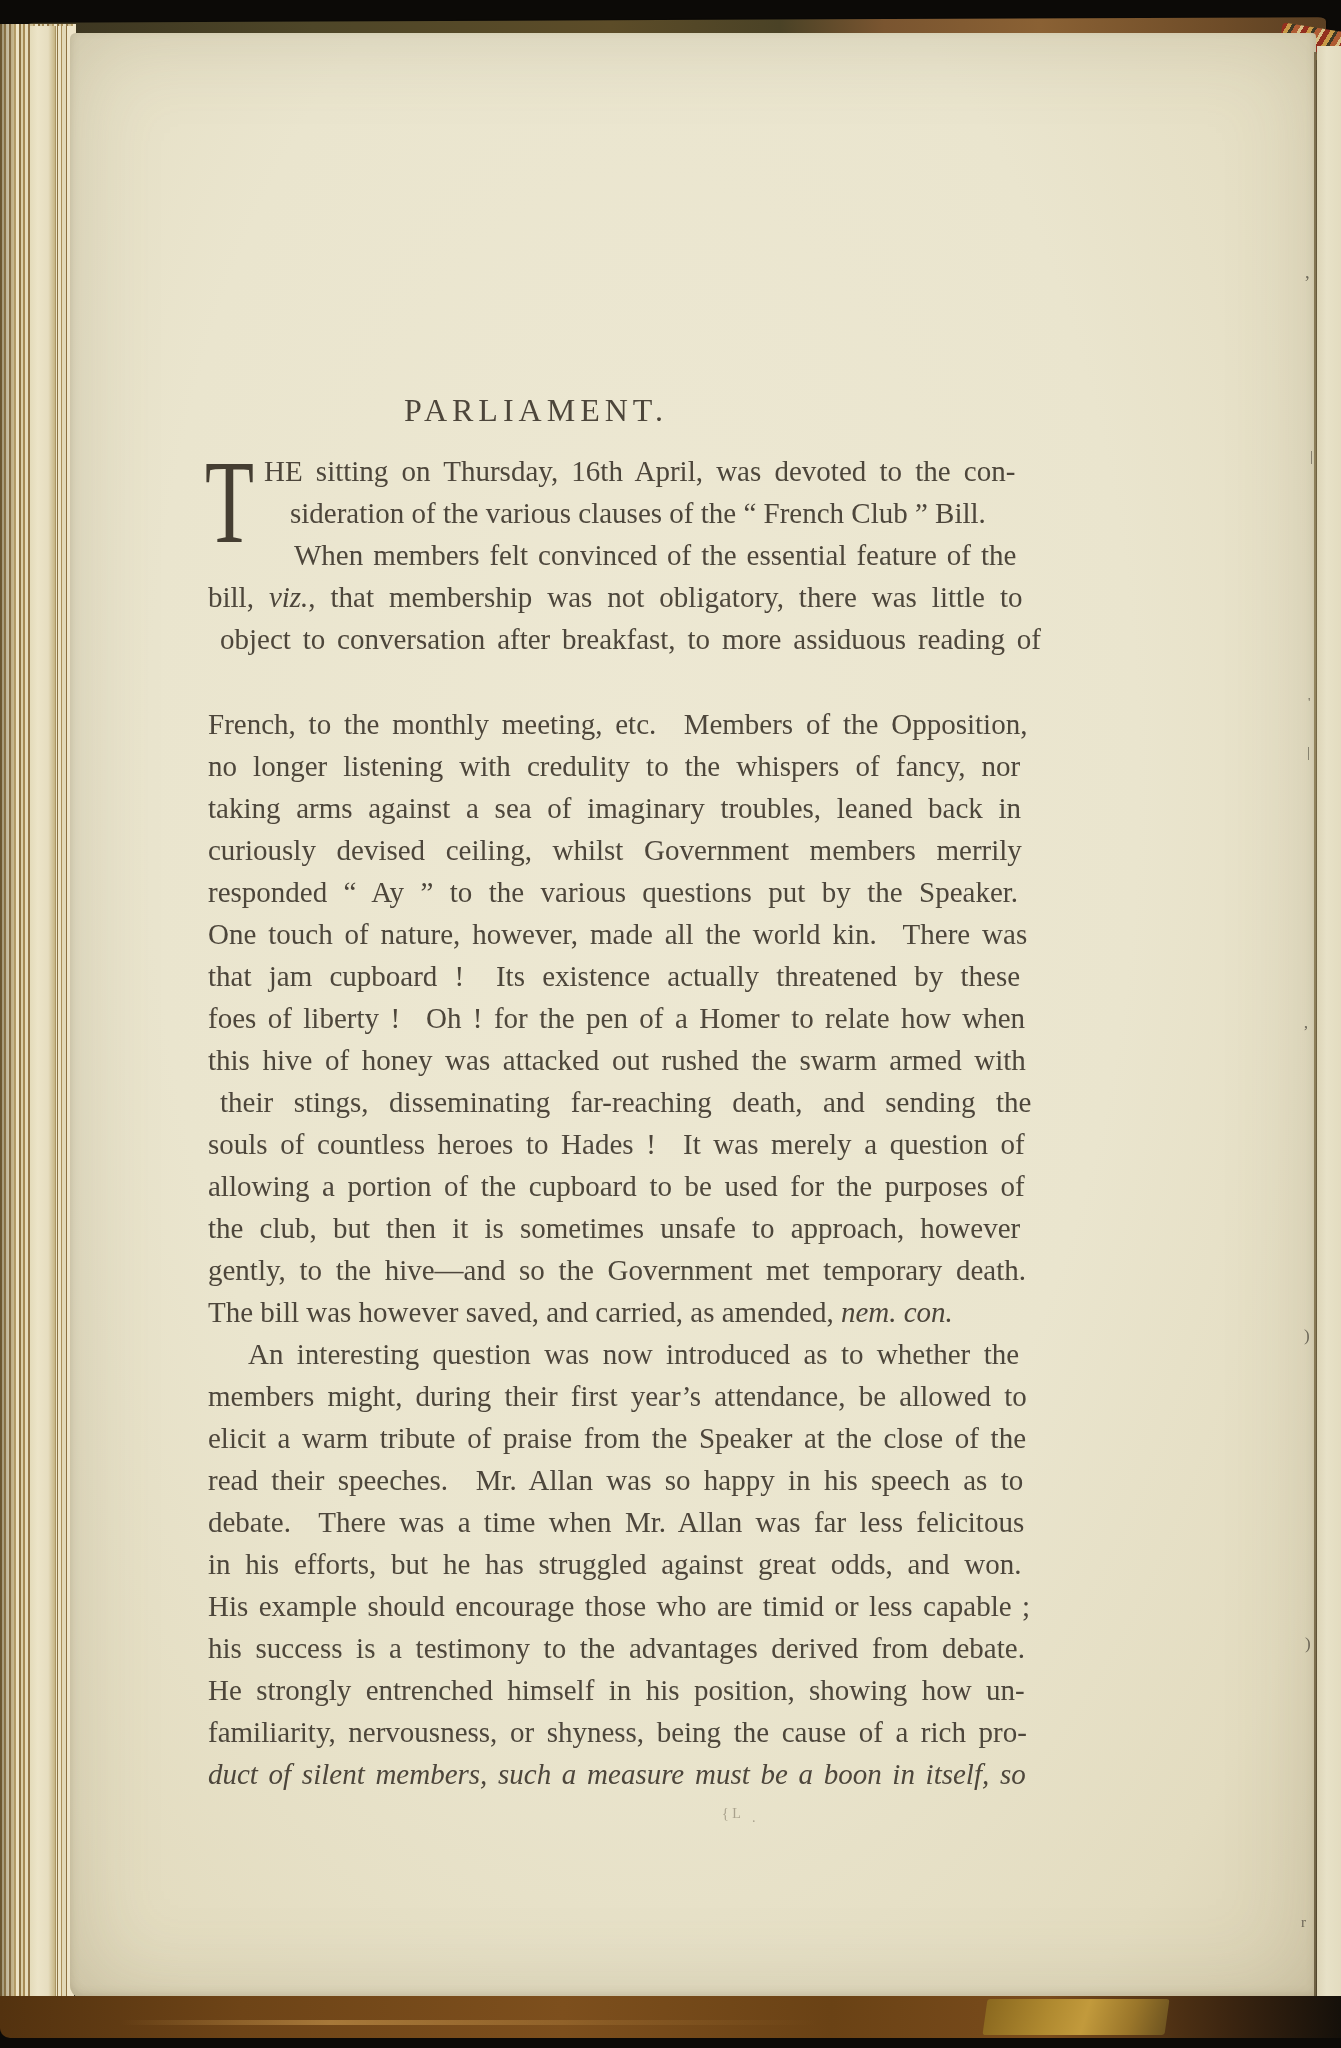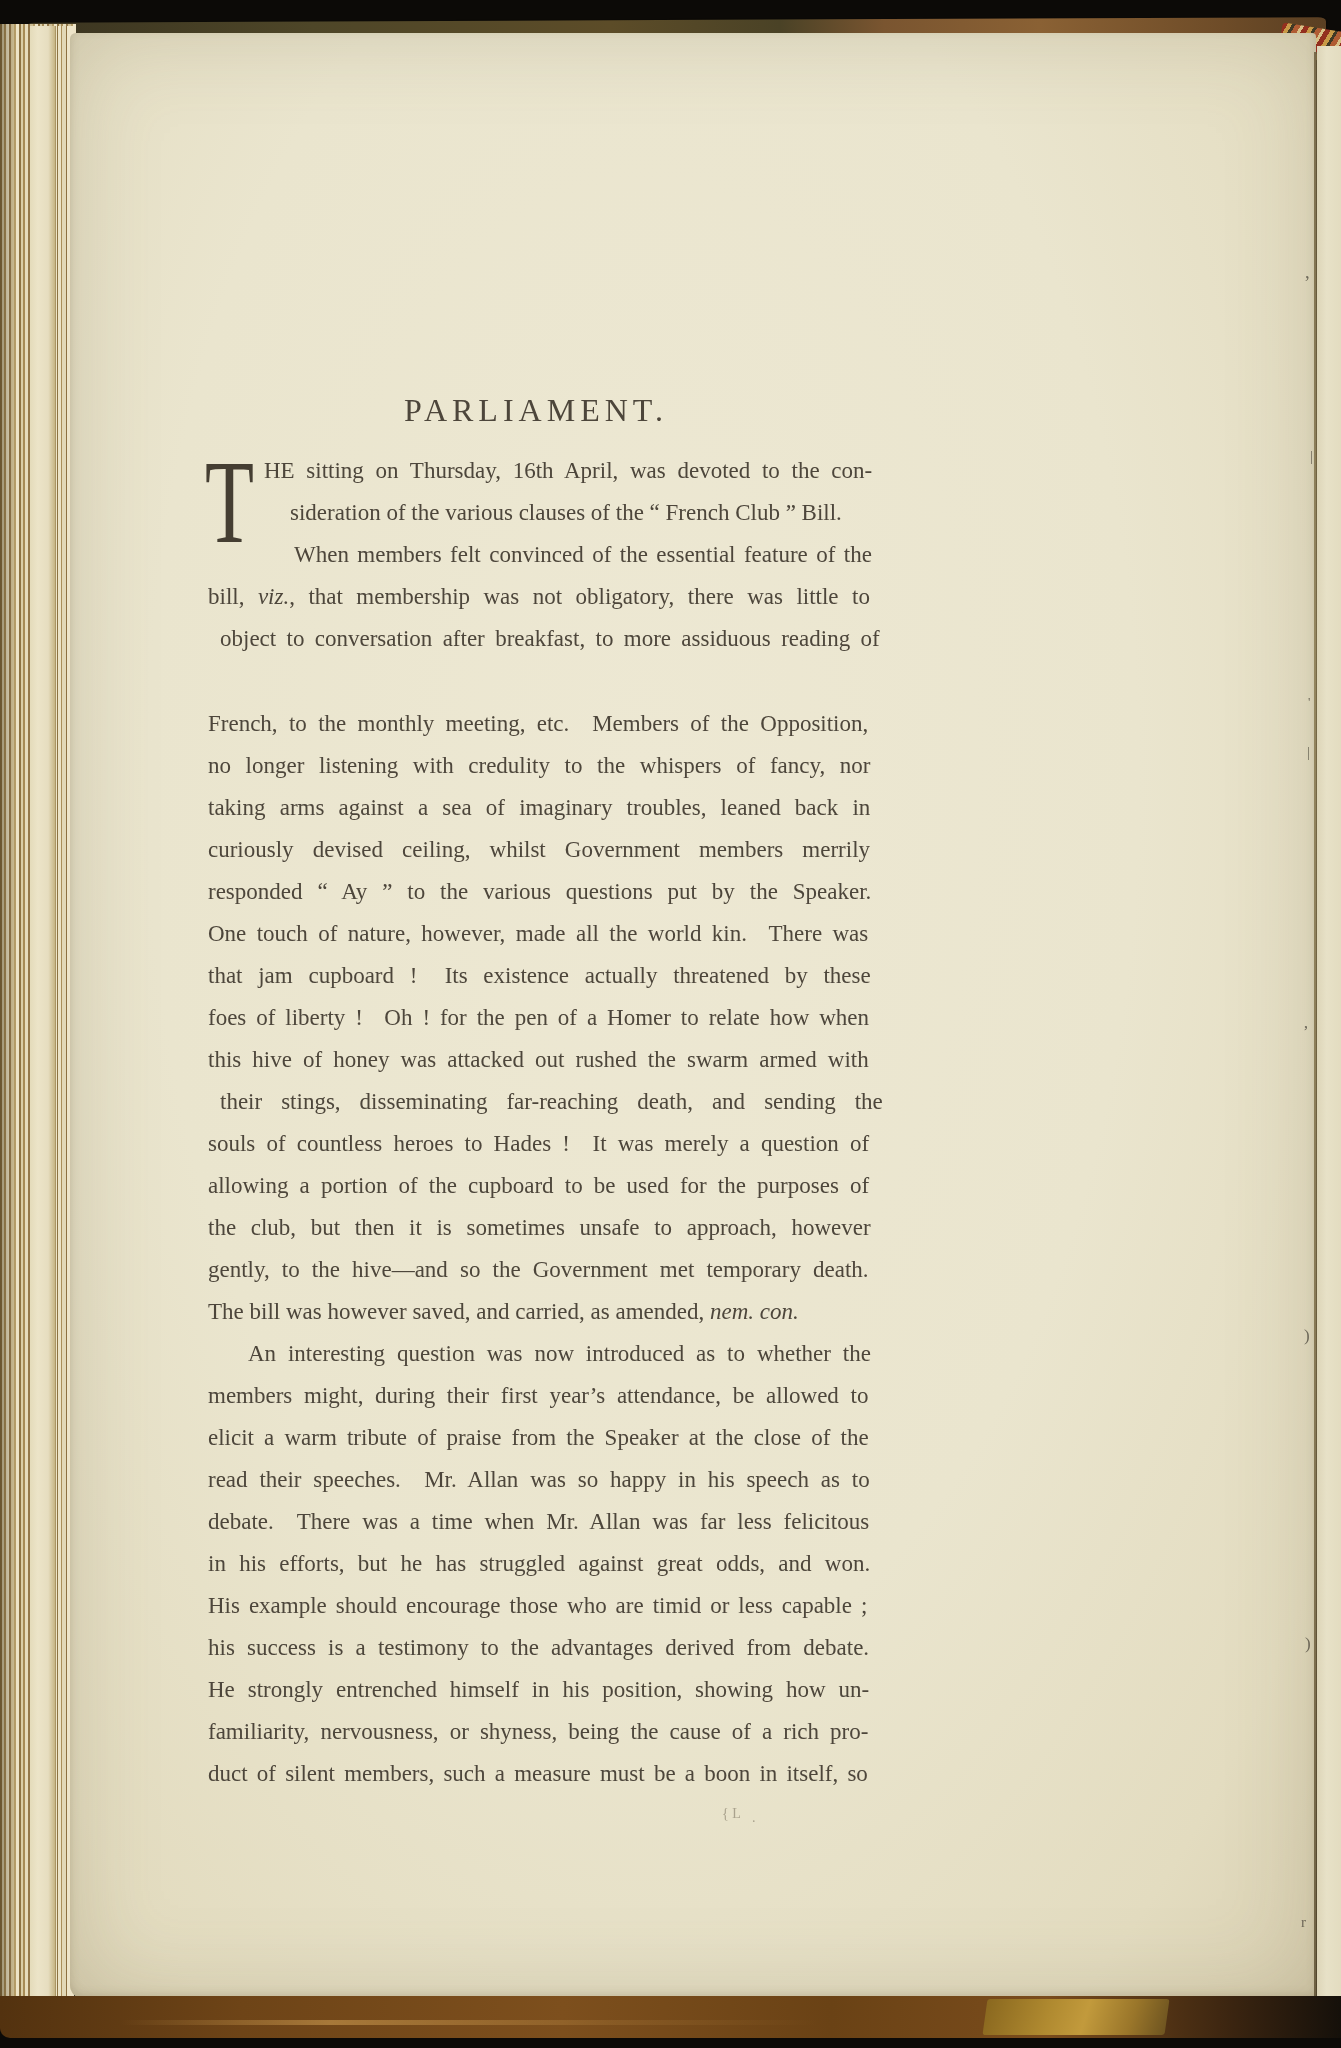--- a/index.html
+++ b/index.html
@@ -55,21 +55,21 @@
   #bottom-sheen{position:absolute;left:120px;top:2020px;width:700px;height:5px;border-radius:3px;
     background:linear-gradient(90deg,rgba(220,170,90,0),rgba(220,170,90,.5) 30%,rgba(220,170,90,.15) 70%,rgba(220,170,90,0));}
 
   
   #page-title{position:absolute;left:208px;top:392px;width:700px;text-align:center;
     transform:translateX(-22px);
     font-size:32px;letter-spacing:5px;color:var(--ink,#4d463b);}
   #drop-cap{position:absolute;left:205px;top:444px;font-size:118px;line-height:1;
     color:#453e32;transform:scaleX(.68);transform-origin:top left;}
   #body-text{position:absolute;left:208px;top:450px;width:700px;
-    font-size:23px;line-height:42px;color:var(--ink,#4d463b);}
+    font-size:29px;line-height:42px;color:var(--ink,#4d463b);}
   .bodyline{white-space:nowrap;height:42px;}
   .bodyline > span{display:inline-block;white-space:nowrap;}
   .bodyline i{font-style:italic;}
 
   .ink-mark{position:absolute;color:#4a453b;font-size:17px;opacity:.75;}
   .pencil-mark{position:absolute;color:#9a927e;font-size:14px;opacity:.8;}
 </style>
 </head>
 <body>
 
@@ -116,21 +116,21 @@
       <div class="bodyline" style="margin-left: 40px;"><span style="word-spacing: 6.12px;">An interesting question was now introduced as to whether the</span></div>
       <div class="bodyline" style="margin-left: 0px;"><span style="word-spacing: 5.94px;">members might, during their first year’s attendance, be allowed to</span></div>
       <div class="bodyline" style="margin-left: 0px;"><span style="word-spacing: 4.39px;">elicit a warm tribute of praise from the Speaker at the close of the</span></div>
       <div class="bodyline" style="margin-left: 0px;"><span style="word-spacing: 6.06px;">read their speeches.  Mr. Allan was so happy in his speech as to</span></div>
       <div class="bodyline" style="margin-left: 0px;"><span style="word-spacing: 6.09px;">debate.  There was a time when Mr. Allan was far less felicitous</span></div>
       <div class="bodyline" style="margin-left: 0px;"><span style="word-spacing: 7.51px;">in his efforts, but he has struggled against great odds, and won.</span></div>
       <div class="bodyline" style="margin-left: 0px;"><span style="word-spacing: 3.21px;">His example should encourage those who are timid or less capable ;</span></div>
       <div class="bodyline" style="margin-left: 0px;"><span style="word-spacing: 6.39px;">his success is a testimony to the advantages derived from debate.</span></div>
       <div class="bodyline" style="margin-left: 0px;"><span style="word-spacing: 7.16px;">He strongly entrenched himself in his position, showing how un-</span></div>
       <div class="bodyline" style="margin-left: 0px;"><span style="word-spacing: 5.32px;">familiarity, nervousness, or shyness, being the cause of a rich pro-</span></div>
-      <div class="bodyline" style="margin-left: 0px;"><span style="word-spacing: 3.44px;">duct of silent members, such a measure must be a boon in itself, so</span></div>
+      <div class="bodyline" style="margin-left: 0px; font-style: italic;"><span style="word-spacing: 3.44px;">duct of silent members, such a measure must be a boon in itself, so</span></div>
     </div>
 
   <div id="marks-layer">
       <div class="ink-mark" style="left: 1304px; top: 272px; font-size: 19px;">’</div>
       <div class="ink-mark" style="left: 1310px; top: 448px; font-size: 15px;">|</div>
       <div class="ink-mark" style="left: 1308px; top: 694px; font-size: 13px;">'</div>
       <div class="ink-mark" style="left: 1307px; top: 744px; font-size: 15px;">|</div>
       <div class="ink-mark" style="left: 1303px; top: 1022px; font-size: 17px;">’</div>
       <div class="ink-mark" style="left: 1304px; top: 1326px; font-size: 17px;">)</div>
       <div class="ink-mark" style="left: 1305px; top: 1634px; font-size: 17px;">)</div>

